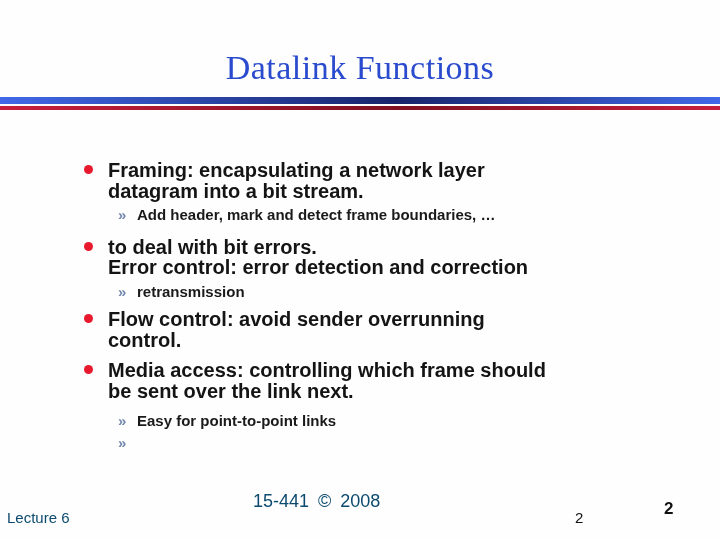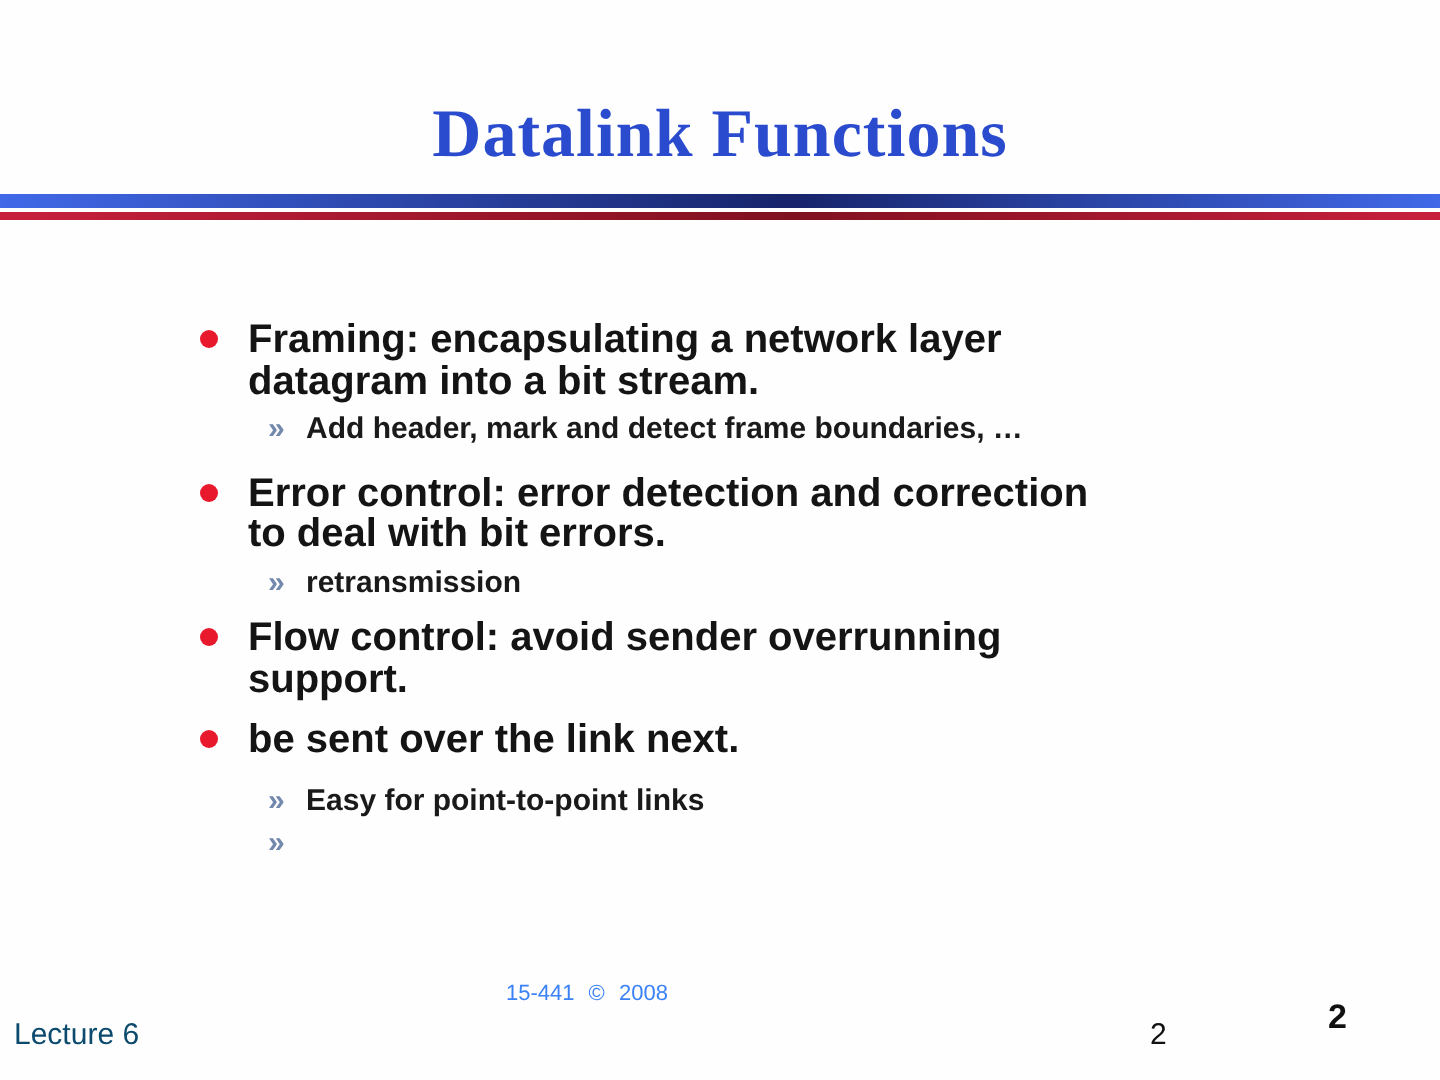--- a/index.html
+++ b/index.html
@@ -14,21 +14,21 @@
   }
 
   
   .slide-title {
     position: absolute;
     top: 48px;
     left: 0;
     width: 100%;
     text-align: center;
     font-family: "Liberation Serif", serif;
-    font-weight: 700;
+    font-weight: 400;
     font-size: 34px;
     line-height: 40px;
     color: #2a4bcd;
     letter-spacing: 0.5px;
   }
 
   
   .rule-blue {
     position: absolute;
     top: 97px;
@@ -43,21 +43,21 @@
     left: 0;
     width: 720px;
     height: 4px;
     background: linear-gradient(90deg, #c8203c 0%, #801020 55%, #c8203c 100%);
   }
 
   
   .content {
     position: absolute;
     top: 160px;
-    left: 88px;
+    left: 72px;
     width: 596px;
   }
   .bullet {
     position: relative;
     padding-left: 36px;
     font-weight: 700;
     font-size: 20px;
     line-height: 20.5px;
   }
   .dot {
@@ -96,23 +96,23 @@
     position: absolute;
     left: 7px;
     top: 509px;
     font-size: 15px;
     color: #0c4a6e;
   }
   .footer-center {
     position: absolute;
     left: 253px;
     top: 491px;
-    font-size: 11px;
+    font-size: 18px;
     word-spacing: 4px;
-    color: #3b82f6;
+    color: #0c4a6e;
   }
   .footer-page {
     position: absolute;
     left: 575px;
     top: 509px;
     font-size: 15px;
     color: #111111;
   }
   .corner-page {
     position: absolute;
@@ -140,36 +140,37 @@
       <div>Framing: encapsulating a network layer</div>
       <div>datagram into a bit stream.</div>
     </div>
     <div class="sub mt6">
       <span class="sub-marker">»</span>
       <div>Add header, mark and detect frame boundaries, …</div>
     </div>
 
     <div class="bullet mt13">
       <span class="dot"></span>
+      <div>to deal with bit errors.</div>
       <div>Error control: error detection and correction</div>
-      <div>to deal with bit errors.</div>
     </div>
     <div class="sub mt6">
       <span class="sub-marker">»</span>
       <div>retransmission</div>
     </div>
 
     <div class="bullet mt9">
       <span class="dot"></span>
       <div>Flow control: avoid sender overrunning</div>
-      <div>support.</div>
+      <div>control.</div>
     </div>
 
     <div class="bullet mt10">
       <span class="dot"></span>
+      <div>Media access: controlling which frame should</div>
       <div>be sent over the link next.</div>
     </div>
     <div class="sub mt12">
       <span class="sub-marker">»</span>
       <div>Easy for point-to-point links</div>
     </div>
     <div class="sub mt5">
       <span class="sub-marker">»</span>
     </div>
 

